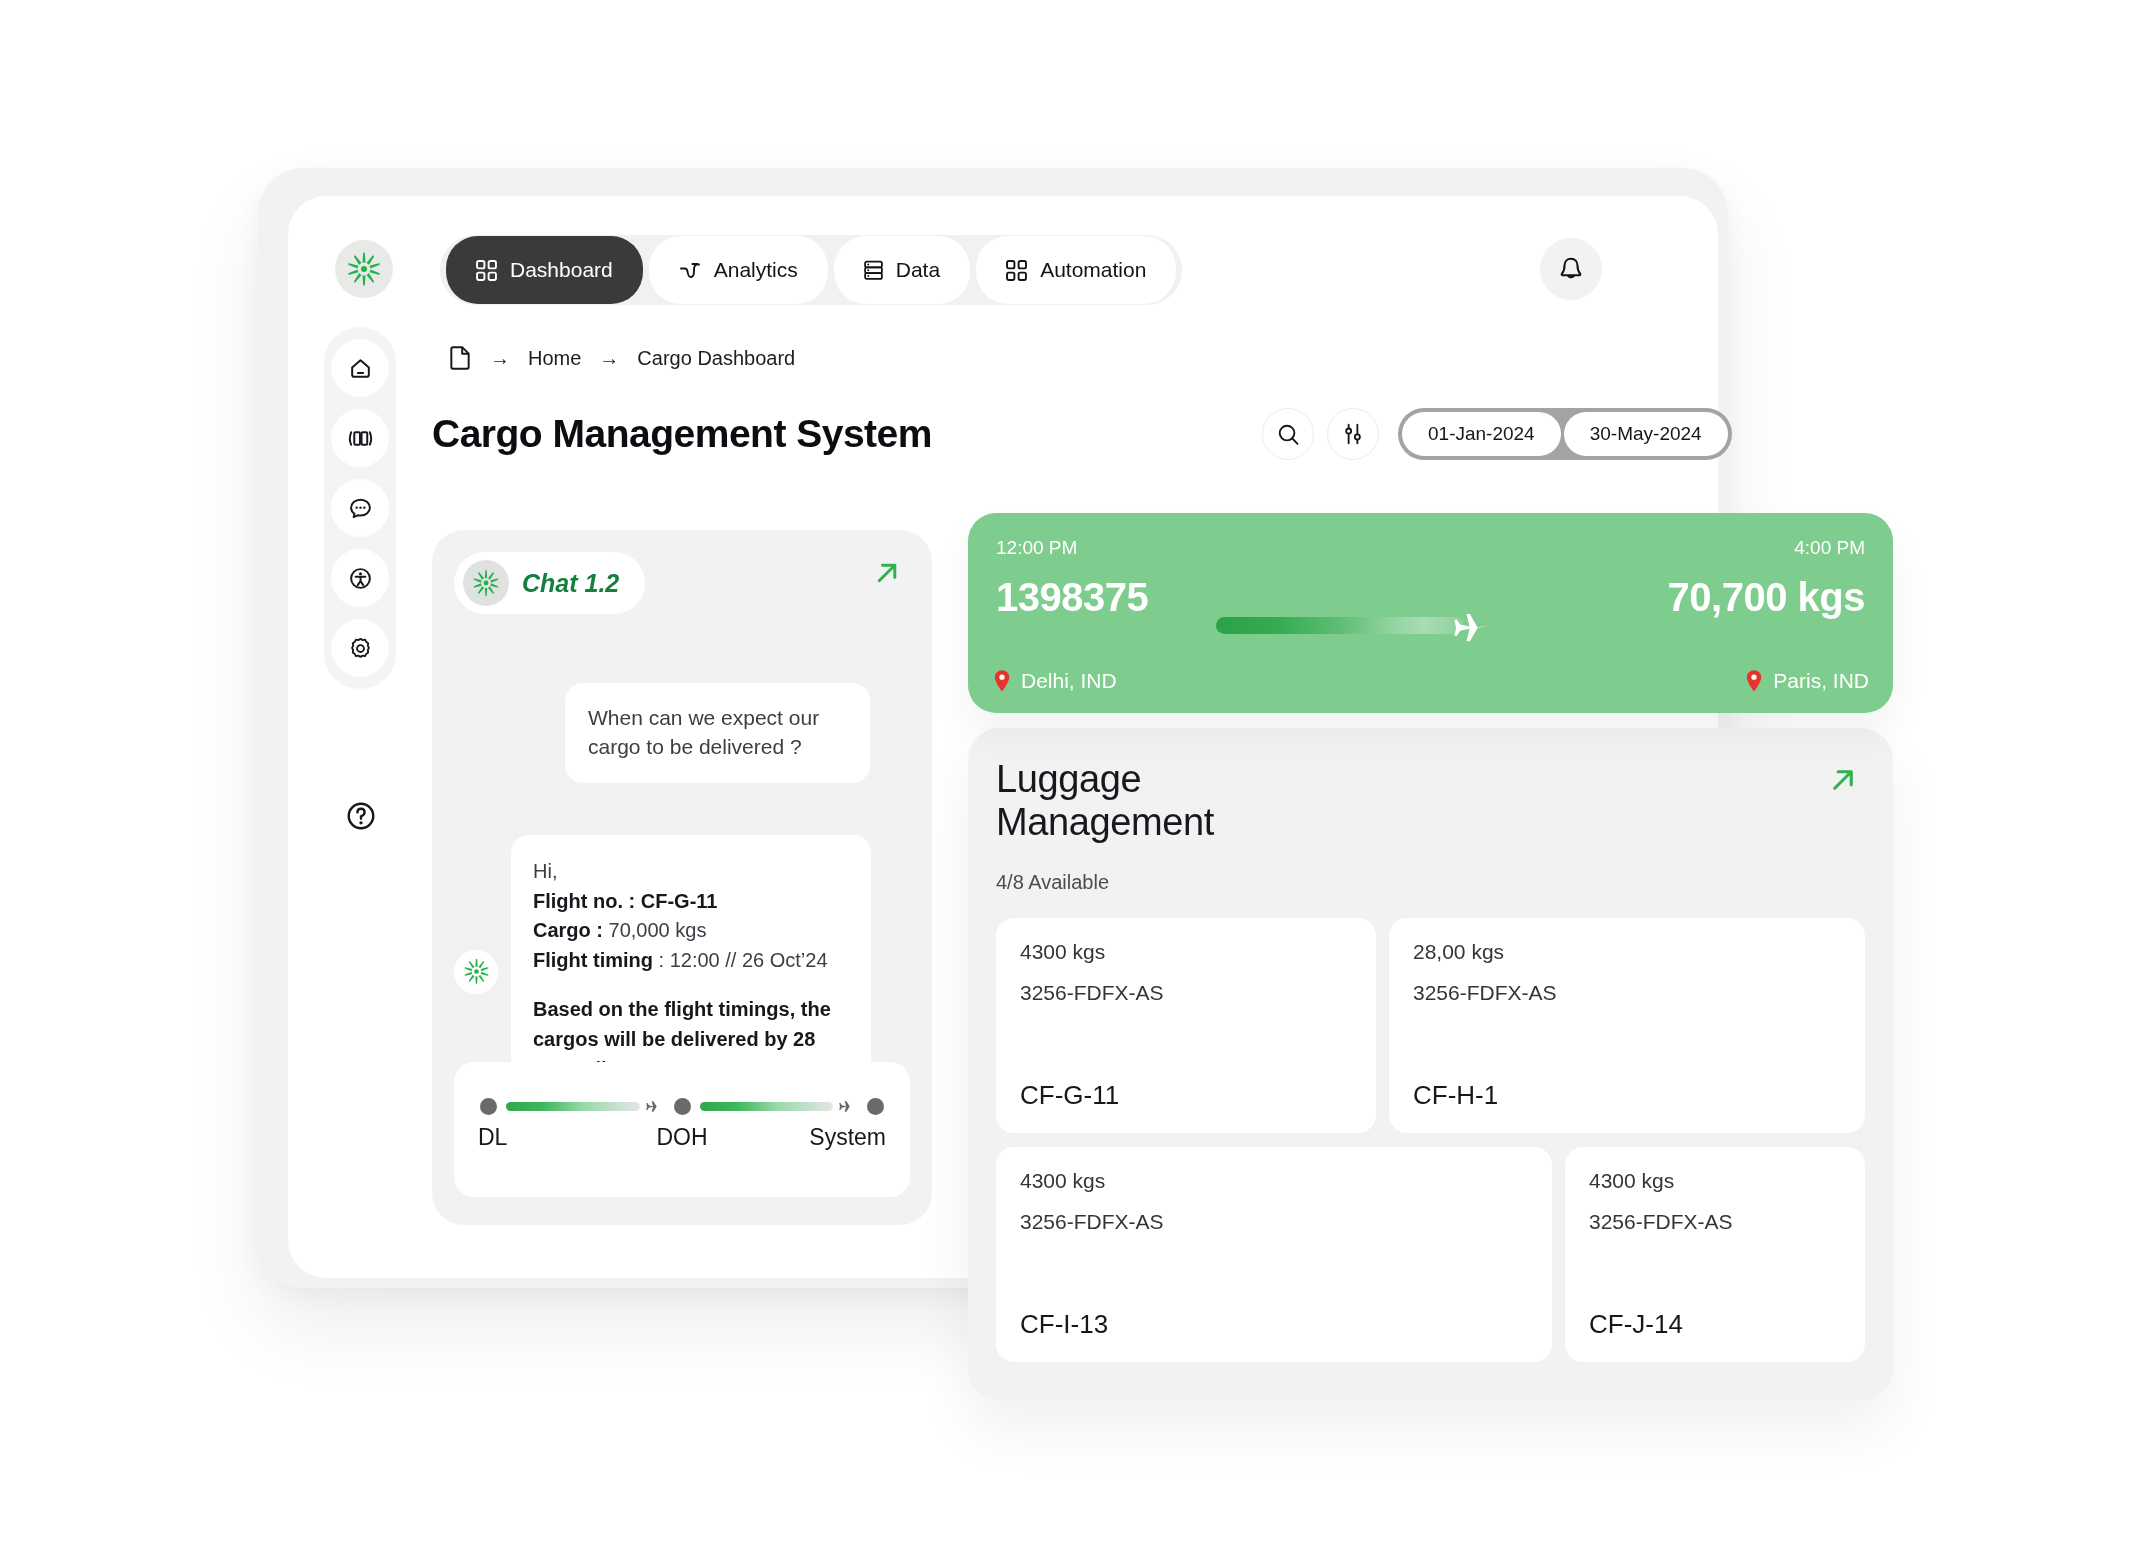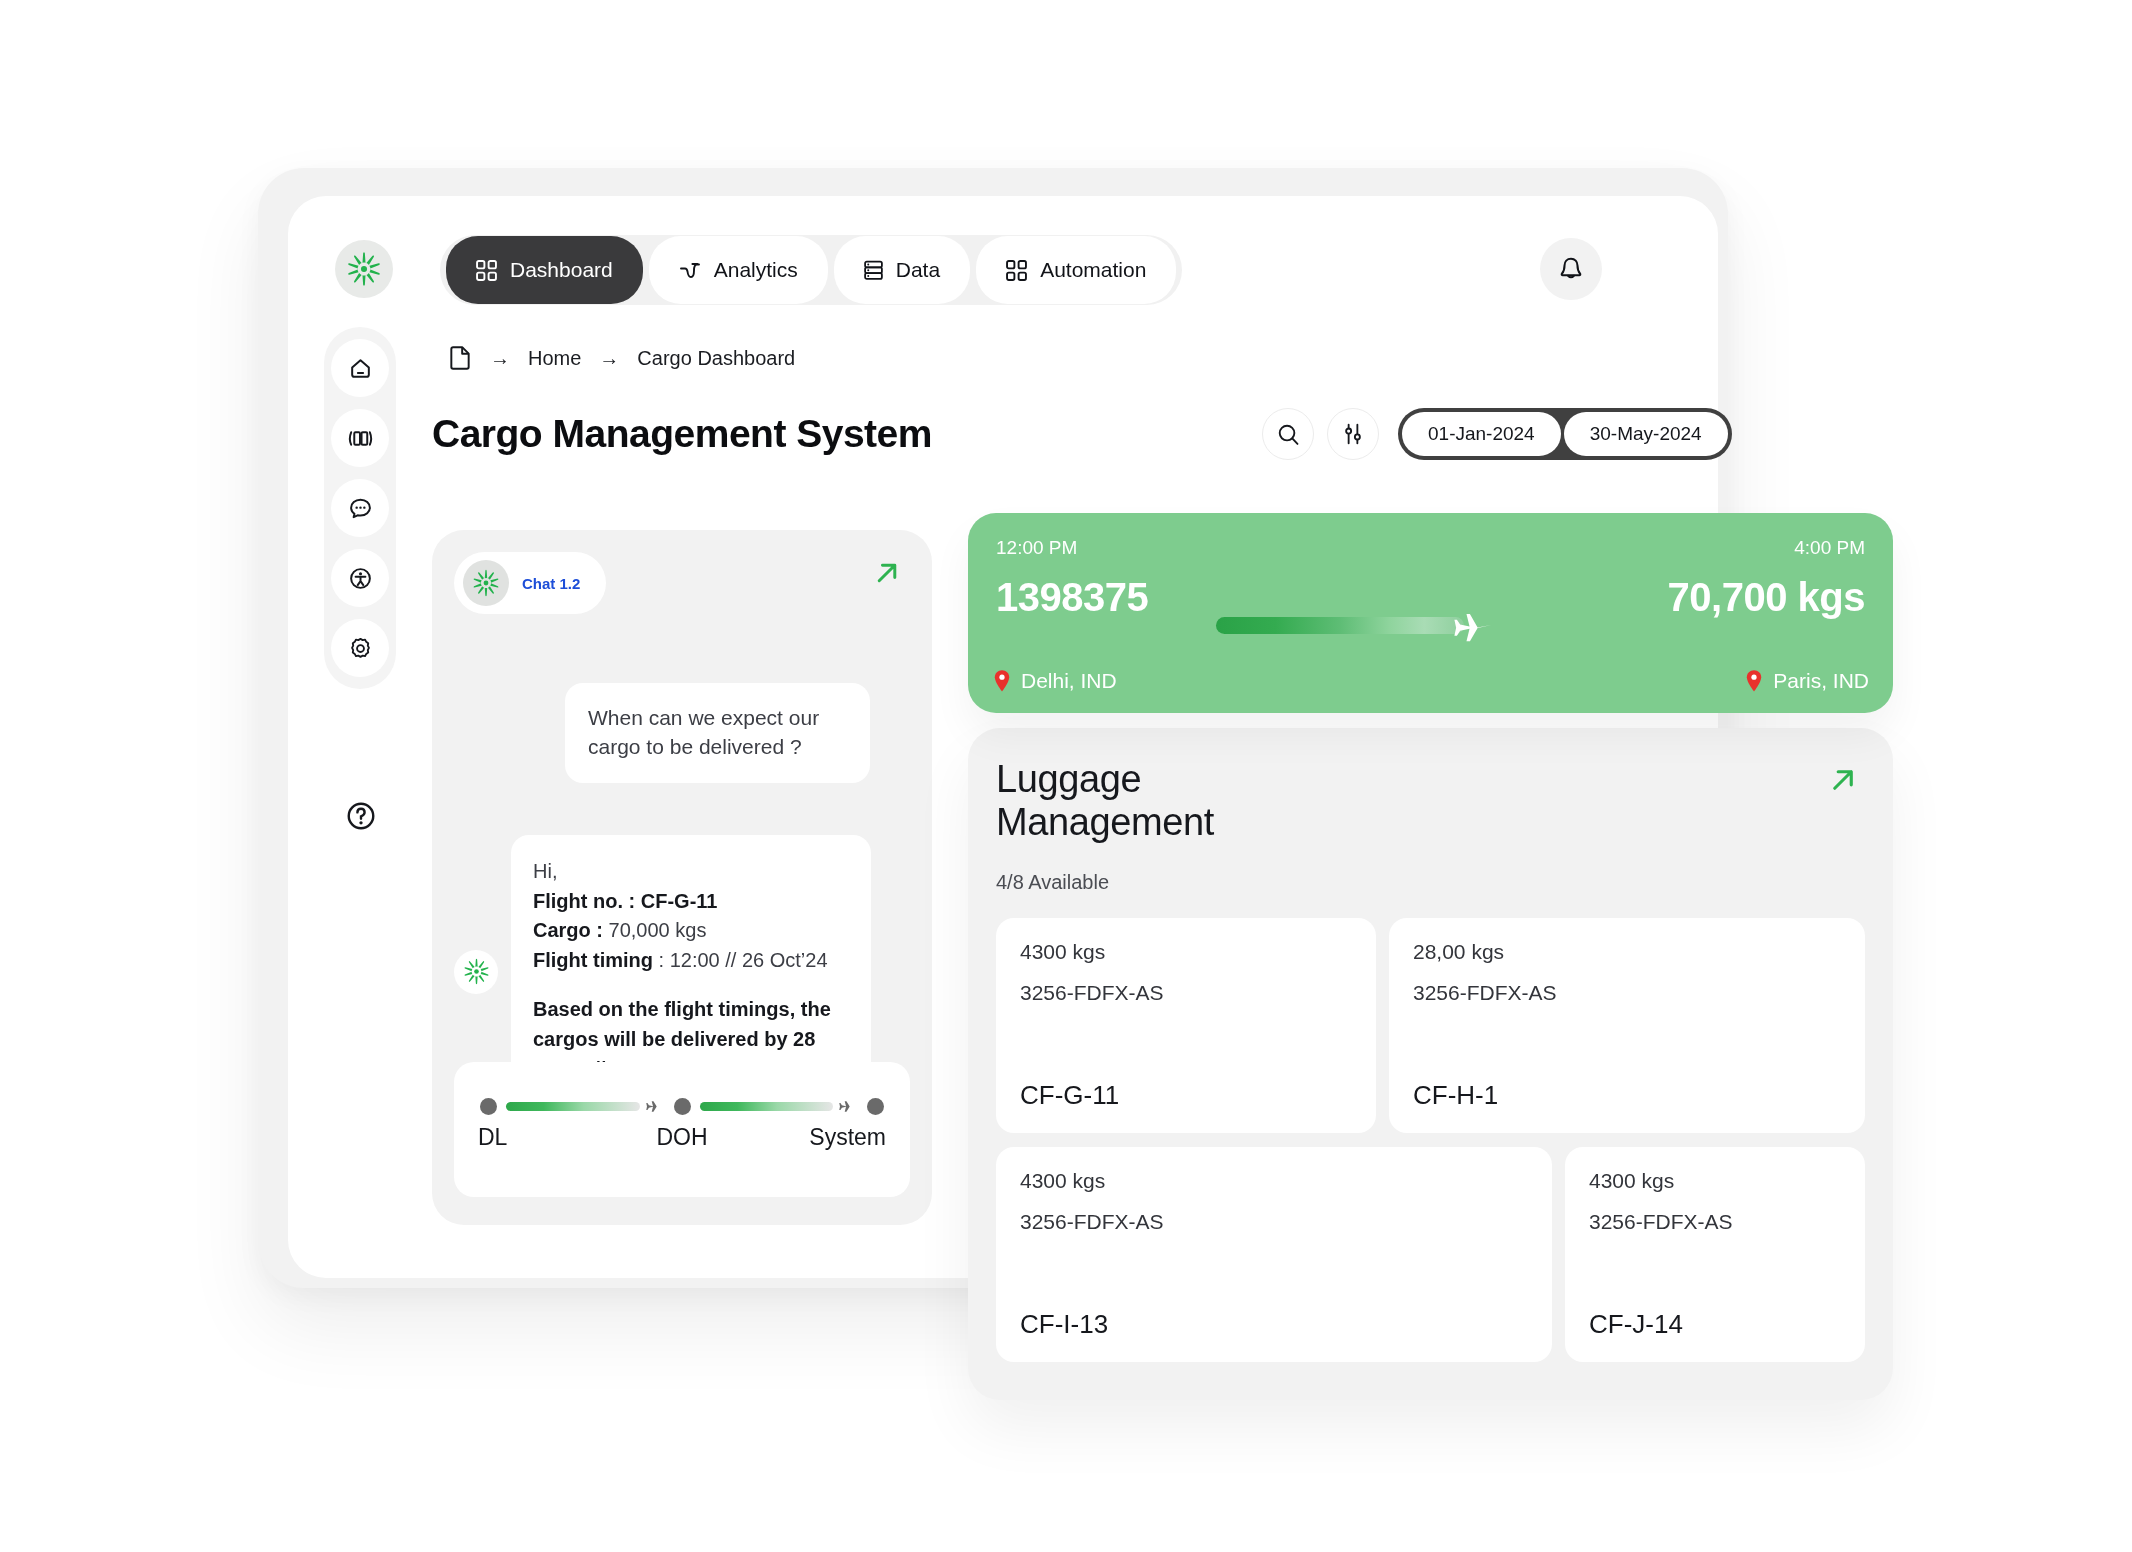--- a/index.html
+++ b/index.html
@@ -109,21 +109,21 @@
     position: absolute; left: 1262px; top: 408px;
     display: flex; align-items: center; gap: 13px;
   }
   .round-btn {
     width: 52px; height: 52px; border-radius: 50%;
     border: 1px solid #ececec; background: #fff;
     display: flex; align-items: center; justify-content: center;
     cursor: pointer;
   }
   .date-group {
-    display: flex; background: #404040; border-radius: 30px;
+    display: flex; background: #a3a3a3; border-radius: 30px;
     padding: 4px; gap: 3px; margin-left: 6px;
   }
   .date-pill {
     background: #ffffff; border-radius: 26px;
     padding: 11px 26px;
     font-size: 19px; color: #15171c;
     white-space: nowrap; cursor: pointer;
   }
 
   
@@ -139,21 +139,21 @@
     display: flex; align-items: center; gap: 13px;
     background: #ffffff; border-radius: 32px;
     padding: 8px 26px 8px 9px;
   }
   .chat-badge-avatar {
     width: 46px; height: 46px; border-radius: 50%;
     background: #e0e2e0;
     display: flex; align-items: center; justify-content: center;
   }
   .chat-badge-avatar svg { width: 30px; height: 30px; }
-  .chat-badge-label { font-size: 15px; font-weight: bold; color: #1d4ed8; }
+  .chat-badge-label { font-size: 25px; font-weight: bold; color: #15803d; font-style: italic; }
   .chat-expand {
     position: absolute; right: 28px; top: 26px; cursor: pointer;
   }
 
   .msg-user {
     position: absolute; left: 133px; top: 153px;
     width: 305px;
     background: #ffffff; border-radius: 18px;
     padding: 21px 23px;
     font-size: 21px; line-height: 1.38; color: #3c3e45;

